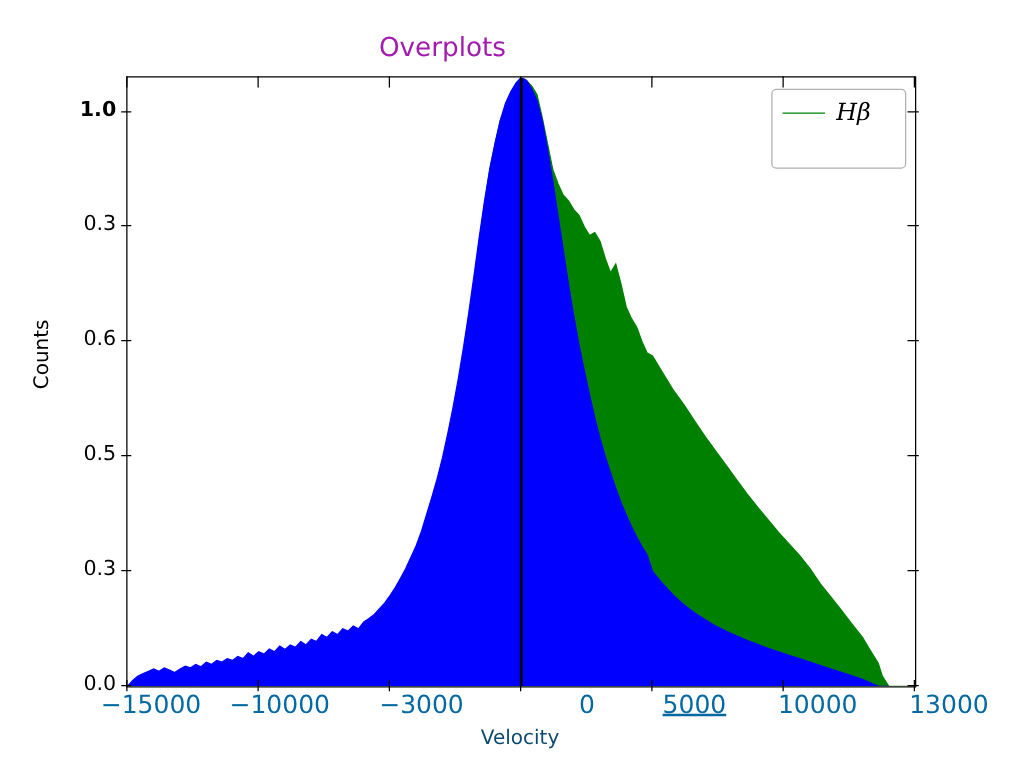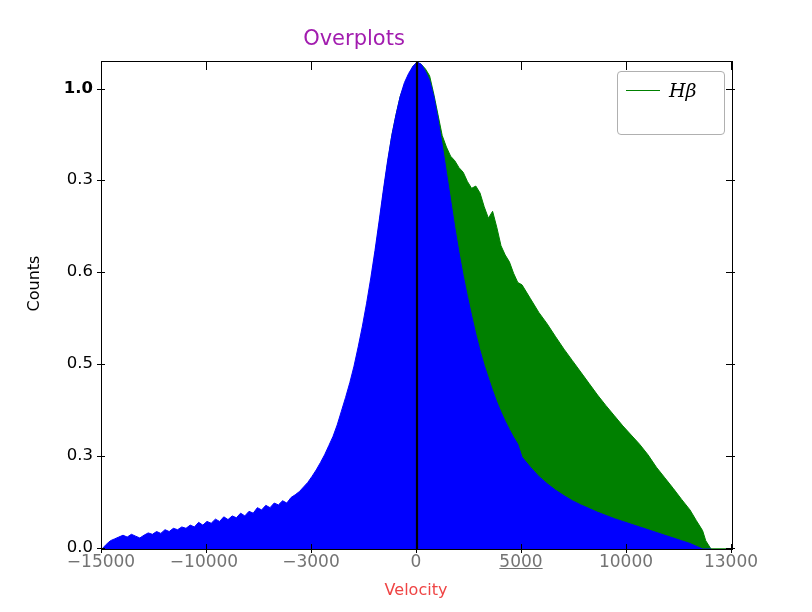--- a/index.html
+++ b/index.html
@@ -69,23 +69,23 @@
     position: absolute;
     left: 726px;
     width: 9px;
     height: 0;
     border-top: 1.3px solid #000000;
   }
   
   .xtick-label {
     position: absolute;
     top: 553px;
-    text-align: center;
-    font-size: 17px;
-    color: #737373;
+    text-align: right;
+    font-size: 20px;
+    color: #0369a1;
     width: 120px;
     line-height: 1;
   }
   .xtick-mark {
     position: absolute;
     top: 544px;
     width: 0;
     height: 9px;
     border-left: 1.3px solid #000000;
   }
@@ -96,21 +96,21 @@
     height: 9px;
     border-left: 1.3px solid #000000;
   }
   #xlabel {
     position: absolute;
     left: 101px;
     top: 580px;
     width: 630px;
     text-align: center;
     font-size: 16px;
-    color: #ef4444;
+    color: #0c4a6e;
   }
   #ylabel {
     position: absolute;
     left: -37px;
     top: 274px;
     width: 140px;
     text-align: center;
     font-size: 16px;
     color: #000000;
     transform: rotate(-90deg);

